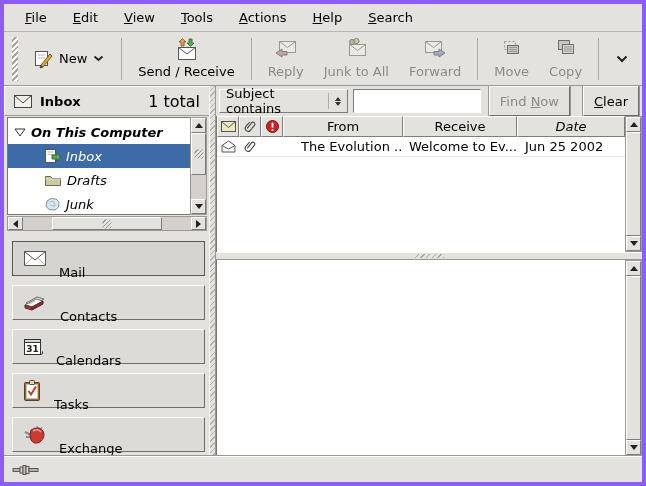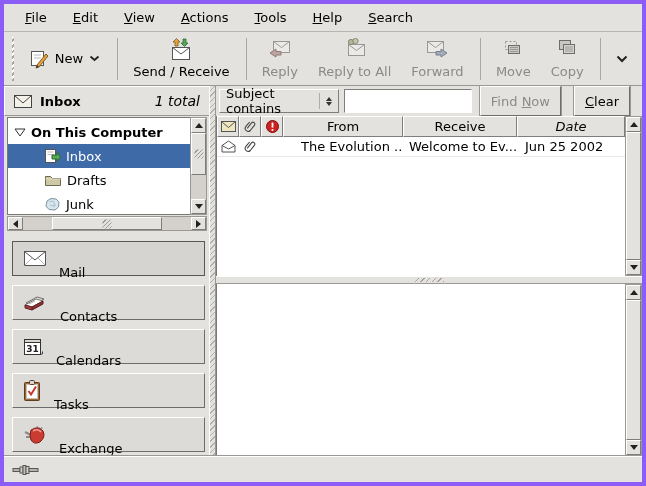--- a/index.html
+++ b/index.html
@@ -24,23 +24,23 @@
   .tb-spacer { flex:1; }
   .tb-overflow { padding:4px 10px; }
 
   
   .content { flex:1 1 auto; display:flex; min-height:0; }
 
   
   .left-col { width:205px; flex:0 0 auto; display:flex; flex-direction:column; background:#e4e2de; }
   .folder-header { height:30px; display:flex; align-items:center; padding:0 9px; gap:8px; border-top:1px solid #fff; border-left:1px solid #fff; border-bottom:1px solid #9a9894; background:#e4e2de; }
   .folder-header .fh-title { font-weight:bold; }
-  .folder-header .fh-count { margin-left:auto; font-size:14px;font-style:italic; }
-
-  .tree-wrap { height:114px; margin:1px 2px 0 3px; display:flex; flex-direction:column; flex:0 0 auto; }
+  .folder-header .fh-count { margin-left:auto; font-size:16px; }
+
+  .tree-wrap { height:114px; margin:1px 2px 0 3px; display:flex; flex-direction:column; flex:0 0 auto;font-style:italic; }
   .tree-main { flex:1; display:flex; min-height:0; }
   .tree-view { flex:1; background:#fff; border:1px solid #7a7875; border-right:none; overflow:hidden; padding-top:2px; }
   .tree-row { height:24px; display:flex; align-items:center; gap:5px; padding-left:6px; white-space:nowrap; }
   .tree-row.root { font-weight:bold; }
   .tree-row.child { padding-left:36px; }
   .tree-row.selected { background:#3e6aa7; color:#fff; }
 
   
   .vsb { width:17px; flex:0 0 auto; display:flex; flex-direction:column; background:#d4d1cc; border:1px solid #9a9894; }
   .hsb { height:15px; flex:0 0 auto; display:flex; background:#d4d1cc; border:1px solid #9a9894; margin-top:1px; }
@@ -70,24 +70,24 @@
   .right-col { flex:1; display:flex; flex-direction:column; min-width:0; }
 
   .search-bar { height:30px; flex:0 0 auto; display:flex; align-items:center; padding:0 2px 0 3px; gap:5px; background:#e4e2de; }
   .combo { width:170px; height:24px; display:flex; align-items:center; background:#e4e2de; border:1px solid; border-color:#fff #7f7d79 #7f7d79 #fff; padding:0 6px; }
   .combo .combo-arrow { margin-left:auto; display:flex; flex-direction:column; gap:1px; align-items:center; padding-left:6px; border-left:1px solid #b0ada8; height:16px; justify-content:center; }
   .t-up { width:0;height:0;border-left:3px solid transparent;border-right:3px solid transparent;border-bottom:4px solid #333; }
   .t-dn { width:0;height:0;border-left:3px solid transparent;border-right:3px solid transparent;border-top:4px solid #333; }
   .search-entry { width:128px; height:24px; border:1px solid; border-color:#7f7d79 #fff #fff #7f7d79; background:#fff; font:inherit; padding:0 4px; outline:none; }
   .push-btn { height:30px; padding:0 10px; background:#e4e2de; border:1px solid; border-color:#fff #6f6d69 #6f6d69 #fff; box-shadow:0 0 0 1px #9a9894; margin-left:3px; font:inherit; white-space:nowrap; }
   .push-btn.disabled { color:#8a8a88; }
-  .push-btn.clear { margin-left:8px; margin-right:10px; font-weight:normal; }
-
-  
-  .msg-list { height:160px; flex:0 0 auto; display:flex; background:#fff; border-left:1px solid #7a7875; }
+  .push-btn.clear { margin-left:8px; margin-right:1px; font-weight:normal; }
+
+  
+  .msg-list { height:136px; flex:0 0 auto; display:flex; background:#fff; border-left:1px solid #7a7875; }
   .msg-cols { flex:1; display:flex; flex-direction:column; min-width:0; }
   .msg-header { height:21px; display:flex; flex:0 0 auto; }
   .hcell { background:#e4e2de; border:1px solid; border-color:#fff #7f7d79 #7f7d79 #fff; display:flex; align-items:center; justify-content:center; overflow:hidden; }
   .hcell.icon-col { width:22px; flex:0 0 auto; }
   .hcell.c-from { width:120px; flex:0 0 auto; }
   .hcell.c-subject { width:114px; flex:0 0 auto; }
   .hcell.c-date { flex:1;font-style:italic; }
   .msg-rows { flex:1; background:#fff; overflow:hidden; }
   .msg-row { height:20px; display:flex; align-items:center; border-bottom:1px solid #e8e8e8; }
   .msg-row .cell { overflow:hidden; white-space:nowrap; }
@@ -111,22 +111,22 @@
 </style>
 </head>
 <body>
 
 <div class="window">
 
   <div class="menubar">
     <span class="menu-item"><u>F</u><span>i</span><span>l</span><span>e</span></span>
     <span class="menu-item"><u>E</u><span>d</span><span>i</span><span>t</span></span>
     <span class="menu-item"><u>V</u><span>i</span><span>e</span><span>w</span></span>
+    <span class="menu-item"><u>T</u><span>o</span><span>o</span><span>l</span><span>s</span></span>
     <span class="menu-item"><u>A</u><span>c</span><span>t</span><span>i</span><span>o</span><span>n</span><span>s</span></span>
-    <span class="menu-item"><u>T</u><span>o</span><span>o</span><span>l</span><span>s</span></span>
     <span class="menu-item"><u>H</u><span>e</span><span>l</span><span>p</span></span>
     <span class="menu-item"><u>S</u><span>e</span><span>a</span><span>r</span><span>c</span><span>h</span></span>
   </div>
 
   <div class="toolbar">
     <div class="tb-handle"></div>
 
     <div class="tb-btn horiz">
       <span>
         <svg width="20" height="20" viewBox="0 0 20 20">
@@ -174,21 +174,21 @@
 
     <div class="tb-btn disabled">
       <span>
         <svg width="26" height="24" viewBox="0 0 26 24">
             <rect x="6.5" y="6.5" width="16" height="11" fill="#eceae6" stroke="#9a9894"></rect>
             <path d="M6.5 6.5 L14.5 12.5 L22.5 6.5" fill="none" stroke="#9a9894"></path>
             <circle cx="9" cy="4" r="2.6" fill="#b3b89d" stroke="#85896f"></circle>
             <circle cx="13.5" cy="3" r="2.6" fill="#c4c8ae" stroke="#85896f"></circle>
           </svg>
       </span>
-      <span class="lbl">Reply to All</span>
+      <span class="lbl">Junk to All</span>
     </div>
 
     <div class="tb-btn disabled">
       <span>
         <svg width="26" height="24" viewBox="0 0 26 24">
             <rect x="3.5" y="3.5" width="16" height="11" fill="#eceae6" stroke="#9a9894"></rect>
             <path d="M3.5 3.5 L11.5 9.5 L19.5 3.5" fill="none" stroke="#9a9894"></path>
             <polygon points="23,15 17,11 17,13.5 12,13.5 12,17 17,17 17,19" fill="#a3adbd" stroke="#76808f"></polygon>
           </svg>
       </span>

